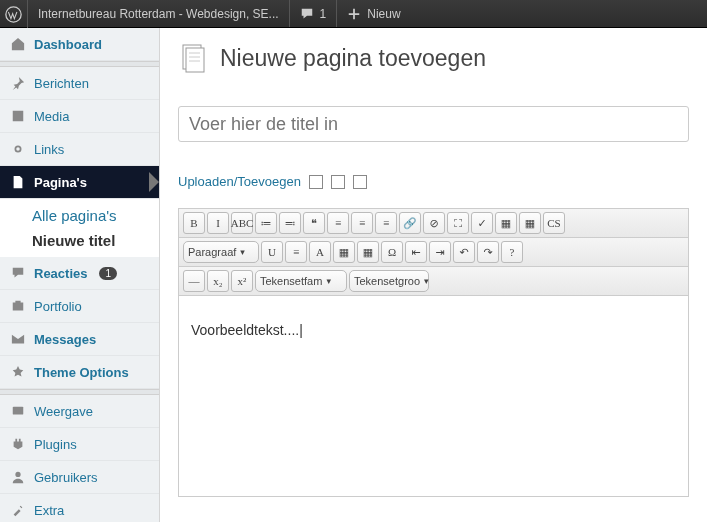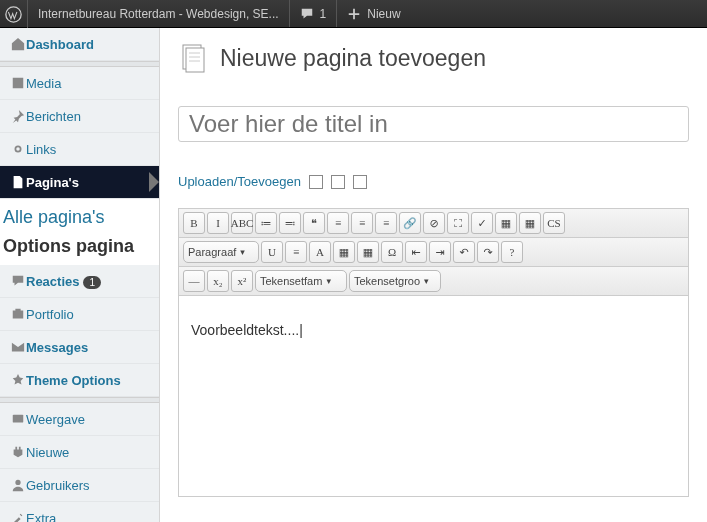--- a/index.html
+++ b/index.html
@@ -5,35 +5,35 @@
 *{margin:0;padding:0;box-sizing:border-box;font-family:"Helvetica Neue",Arial,sans-serif}
 body{background:#fff;width:707px;height:522px;overflow:hidden;position:relative}
 .topbar{height:28px;background:linear-gradient(#3a3a3a,#2c2c2c);display:flex;align-items:flex-start;color:#ccc;font-size:12px;border-bottom:1px solid #000}
 .topbar .wp-logo{width:28px;height:28px;display:flex;align-items:center;justify-content:center;border-right:1px solid #555}
 .topbar .wp-logo svg{width:17px;height:17px}
 .topbar .site-name{padding:0 10px;border-right:1px solid #555;height:100%;display:flex;align-items:center;cursor:pointer}
 .topbar .comments{padding:0 10px;border-right:1px solid #555;height:100%;display:flex;align-items:center;gap:6px;cursor:pointer}
 .topbar .newbtn{padding:0 10px;height:100%;display:flex;align-items:center;gap:6px;cursor:pointer}
 .topbar svg{fill:#ccc}
 .sidebar{position:absolute;left:0;top:28px;width:160px;bottom:0;background:#eef1f3;border-right:1px solid #d5d5d5;font-size:13px}
-.side-item{display:flex;align-items:flex-end;padding:8px 10px;color:#21759b;cursor:pointer;border-bottom:1px solid #e3e6e8}
+.side-item{display:flex;align-items:center;gap:8px;padding:8px 10px;color:#21759b;cursor:pointer;border-bottom:1px solid #e3e6e8}
 .side-item.bold{font-weight:bold}
 .side-item .icon{width:16px;height:16px;display:flex;align-items:center;justify-content:center}
 .side-item.active{background:#0f172a;color:#fff;position:relative}
 .side-item.active::after{content:"";position:absolute;right:-10px;top:50%;margin-top:-10px;border:10px solid transparent;border-left-color:#777}
 .sub-items{background:#fff;padding:4px 0}
-.sub-item{padding:4px 10px 4px 3px;color:#21759b;cursor:pointer;font-size:18px}
+.sub-item{padding:4px 10px 4px 32px;color:#21759b;cursor:pointer;font-size:15px}
 .sub-item.current{color:#333;font-weight:bold}
 .badge{background:#464646;color:#fff;border-radius:10px;padding:1px 6px;font-size:10px;margin-left:4px}
 .divider{height:6px;background:#e3e6e8;border-top:1px solid #d0d0d0;border-bottom:1px solid #d0d0d0}
 .main{position:absolute;left:160px;top:28px;right:0;bottom:0;padding:14px 18px 0 18px;background:#fff;overflow:hidden}
 .page-header{display:flex;align-items:center;gap:10px;margin-bottom:32px}
 .page-header h1{font-size:23px;font-weight:normal;color:#464646}
 .page-icon{width:32px;height:32px}
-.title-input{width:100%;height:36px;border:1px solid #ccc;border-radius:3px;padding:0 10px;font-size:24px;color:#999;margin-bottom:32px;background:#fff}
+.title-input{width:100%;height:36px;border:1px solid #ccc;border-radius:3px;padding:0 10px;font-size:18px;color:#999;margin-bottom:32px;background:#fff}
 .upload-row{display:flex;align-items:center;gap:8px;font-size:13px;color:#21759b;margin-bottom:19px}
 .upload-row .mini-icon{width:14px;height:14px;border:1px solid #888;display:inline-block}
 .editor{border:1px solid #ccc;background:#fff}
 .toolbar{background:linear-gradient(#f5f5f5,#e8e8e8);border-bottom:1px solid #ccc;padding:3px 4px;display:flex;flex-wrap:wrap;gap:2px;align-items:center}
 .tbtn{width:22px;height:22px;border:1px solid #bbb;background:linear-gradient(#fdfdfd,#eee);border-radius:3px;display:flex;align-items:center;justify-content:center;font-size:11px;color:#444;cursor:pointer;font-family:Georgia,serif}
 .tsel{height:22px;border:1px solid #bbb;background:linear-gradient(#fdfdfd,#eee);border-radius:5px;display:flex;align-items:center;padding:0 4px;gap:4px;font-size:11px;color:#444;cursor:pointer}
 .tsel::after{content:"▾";font-size:9px}
 .content-area{padding:26px 12px;min-height:200px;font-family:Georgia,serif;font-size:14px;color:#333}
 .cursor::after{content:"|";animation:blink 1s infinite}
 @keyframes blink{50%{opacity:0}}
@@ -70,52 +70,52 @@
         <svg class="ico" viewBox="0 0 16 16">
           <path fill="#888" d="M1 7l7-6 7 6v8H1z"></path>
         </svg>
       </span>
     <span>Dashboard</span>
   </div>
   <div class="divider"></div>
   <div class="side-item">
     <span class="icon">
         <svg class="ico" viewBox="0 0 16 16">
+          <path fill="#888" d="M9 1l6 6-3 1-3 3-1 4-2-2-4 3 3-4-2-2 4-1 3-3z"></path>
+        </svg>
+      </span>
+    <span>Berichten</span>
+  </div>
+  <div class="side-item">
+    <span class="icon">
+        <svg class="ico" viewBox="0 0 16 16">
           <path fill="#888" d="M2 2h12v12H2zM4 10l2-2 2 2 3-4 1 1v5H4z"></path>
         </svg>
       </span>
     <span>Media</span>
-  </div>
-  <div class="side-item">
-    <span class="icon">
-        <svg class="ico" viewBox="0 0 16 16">
-          <path fill="#888" d="M9 1l6 6-3 1-3 3-1 4-2-2-4 3 3-4-2-2 4-1 3-3z"></path>
-        </svg>
-      </span>
-    <span>Berichten</span>
   </div>
   <div class="side-item">
     <span class="icon">
         <svg class="ico" viewBox="0 0 16 16">
           <path fill="#888" d="M4 8a4 4 0 018 0 4 4 0 01-8 0zm2 0a2 2 0 104 0 2 2 0 00-4 0z"></path>
         </svg>
       </span>
     <span>Links</span>
   </div>
   <div class="side-item active bold">
     <span class="icon">
         <svg class="ico" viewBox="0 0 16 16">
           <path fill="#fff" d="M3 1h7l3 3v11H3z"></path>
         </svg>
       </span>
     <span>Pagina's</span>
   </div>
   <div class="sub-items">
     <div class="sub-item">Alle pagina's</div>
-    <div class="sub-item current">Options pagina</div>
+    <div class="sub-item current">Nieuwe titel</div>
   </div>
   <div class="side-item">
     <span class="icon">
         <svg class="ico" viewBox="0 0 16 16">
           <path fill="#888" d="M2 2h12v8H8l-4 3v-3H2z"></path>
         </svg>
       </span>
     <span style="font-weight:bold">Reacties</span>
     <span class="badge">1</span>
   </div>
@@ -151,21 +151,21 @@
         </svg>
       </span>
     <span>Weergave</span>
   </div>
   <div class="side-item">
     <span class="icon">
         <svg class="ico" viewBox="0 0 16 16">
           <path fill="#888" d="M5 2v3H3v6l5 3 5-3V5h-2V2h-2v3H7V2z"></path>
         </svg>
       </span>
-    <span>Nieuwe</span>
+    <span>Plugins</span>
   </div>
   <div class="side-item">
     <span class="icon">
         <svg class="ico" viewBox="0 0 16 16">
           <circle fill="#888" cx="8" cy="5" r="3"></circle>
           <path fill="#888" d="M2 15c0-3 3-5 6-5s6 2 6 5z"></path>
         </svg>
       </span>
     <span>Gebruikers</span>
   </div>
@@ -224,21 +224,21 @@
       <div class="tsel" style="width:76px">
           <span>Paragraaf</span>
         </div>
       <span id="tb2" style="display: contents;"><div class="tbtn">U</div><div class="tbtn">≡</div><div class="tbtn">A</div><div class="tbtn">▦</div><div class="tbtn">▦</div><div class="tbtn">Ω</div><div class="tbtn">⇤</div><div class="tbtn">⇥</div><div class="tbtn">↶</div><div class="tbtn">↷</div><div class="tbtn">?</div></span>
     </div>
     <div class="toolbar">
       <span id="tb3" style="display: contents;"><div class="tbtn">—</div><div class="tbtn">x₂</div><div class="tbtn">x²</div></span>
       <div class="tsel" style="width:92px">
           <span>Tekensetfam</span>
         </div>
-      <div class="tsel" style="width:92px">
+      <div class="tsel" style="width:80px">
           <span>Tekensetgroo</span>
         </div>
     </div>
     <div class="content-area">
       <span class="cursor">Voorbeeldtekst....</span>
     </div>
   </div>
 </div>
 
 </body></html>

